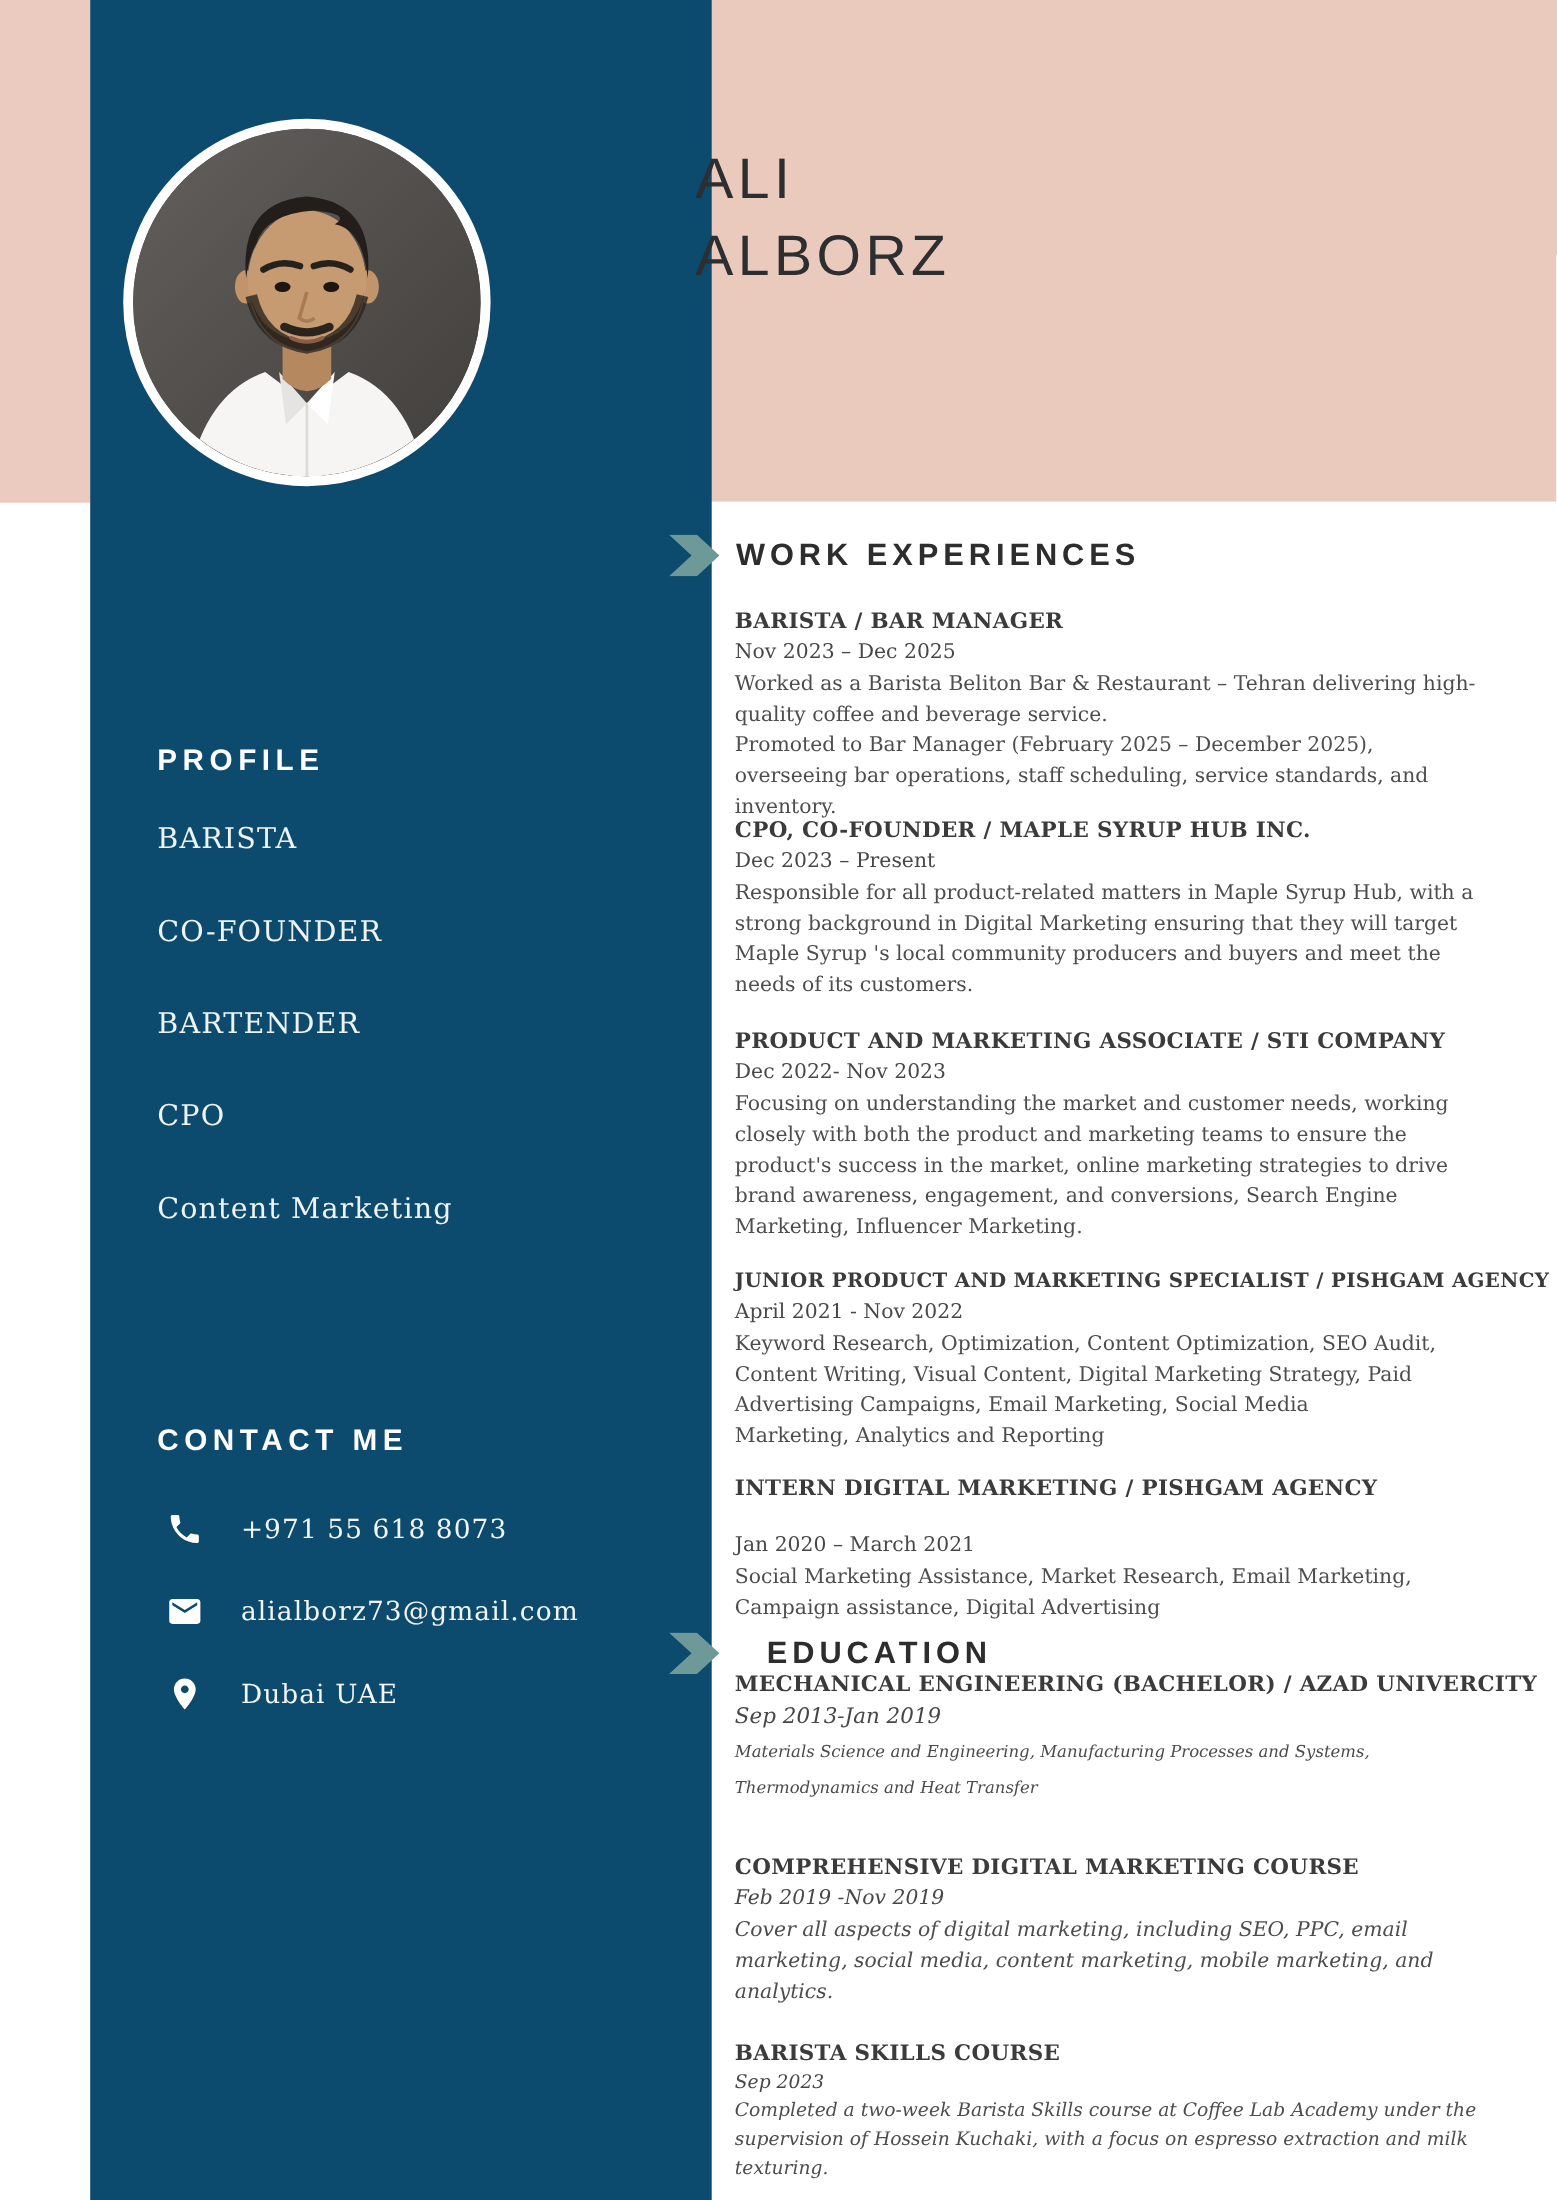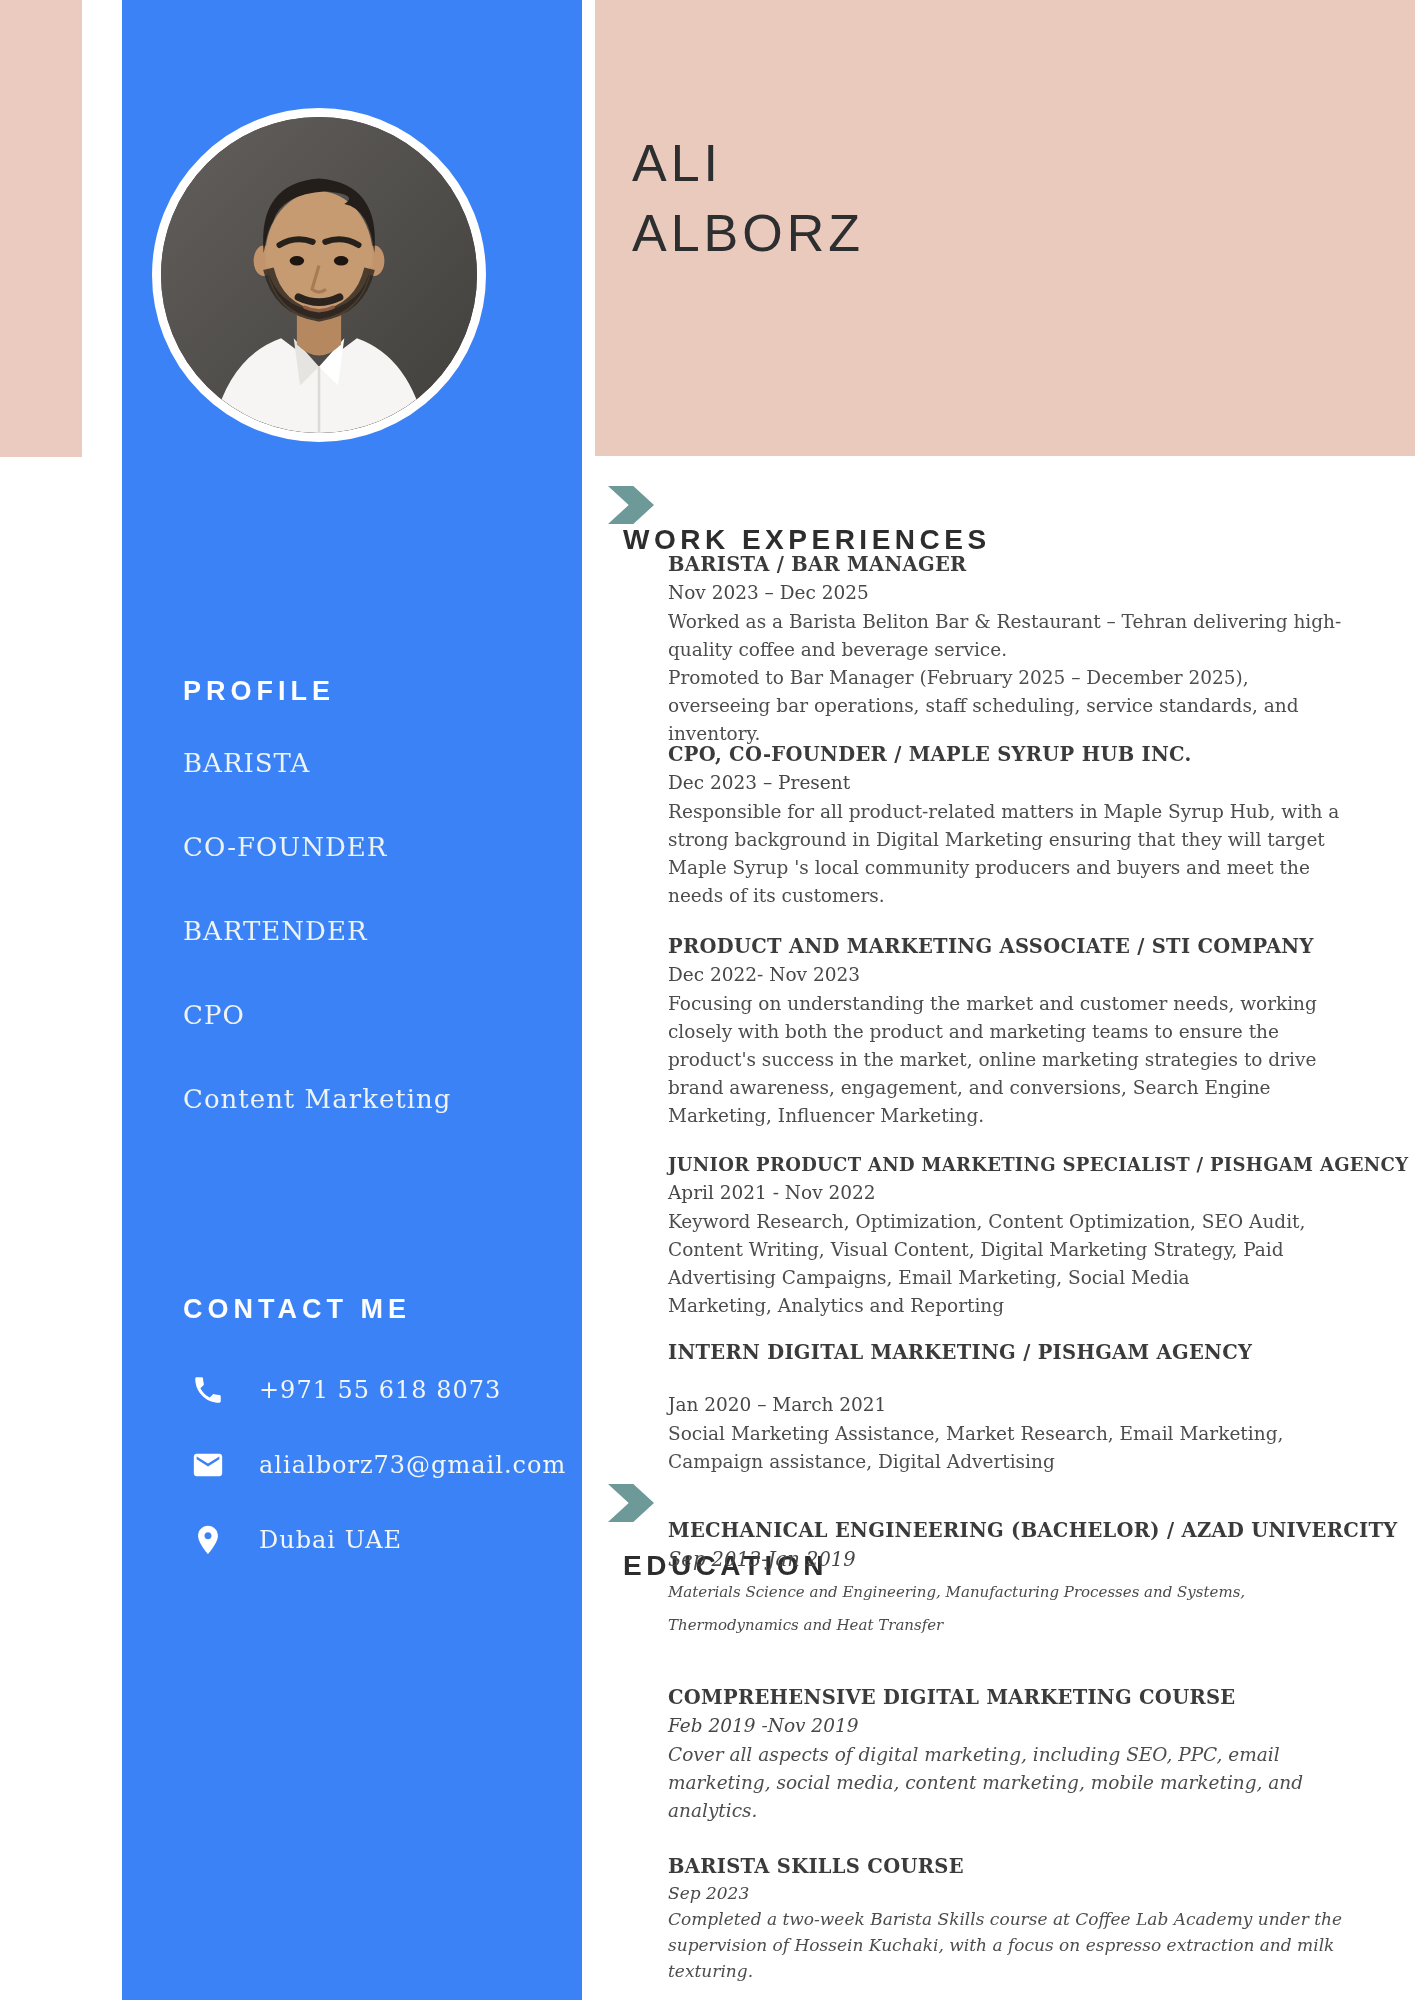--- a/index.html
+++ b/index.html
@@ -3,21 +3,21 @@
 <meta charset="utf-8">
 <style>
   html,body{margin:0;padding:0;}
   body{
     width:1415px;height:2000px;position:relative;background:#ffffff;overflow:hidden;
     font-family:"DejaVu Serif",serif;
   }
   .abs{position:absolute;}
   
   #pink-left{left:0;top:0;width:82px;height:457px;background:#ebcbbf;}
-  #sidebar{left:82px;top:0;width:460px;height:2000px;background:#3b82f6;margin-left:40px;}
+  #sidebar{left:82px;top:0;width:565px;height:2000px;background:#0c4a6e;}
   #pink-top{left:595px;top:0;width:820px;height:456px;background:#ebcabe;}
 
   
   #photo{left:30px;top:108px;width:316px;height:316px;border-radius:50%;
     border:9px solid #ffffff;overflow:hidden;background:#4a4846;}
   #photo svg{display:block;width:100%;height:100%;}
 
   
   #name{left:632px;top:128px;color:#2c2e2f;font-family:"Liberation Sans",sans-serif;
     font-size:52px;line-height:70px;letter-spacing:4px;font-weight:400;}
@@ -30,21 +30,21 @@
   .p-item{height:84px;font-size:26px;color:#eef3f1;letter-spacing:1px;}
   #contact-heading{left:61px;top:1294px;}
   #contact-list{left:61px;top:1352px;width:430px;}
   .c-row{display:flex;align-items:center;height:75px;text-align:center;}
   .c-icon{width:34px;height:34px;margin-left:8px;flex:0 0 auto;}
   .c-icon svg{width:34px;height:34px;display:block;fill:#ffffff;}
   .c-val{margin-left:34px;font-size:24px;color:#f3f6f4;letter-spacing:1px;}
 
   
   #main{left:608px;top:0;width:800px;height:2000px;}
-  .sec-head{position:absolute;left:0;display:flex;align-items:flex-start;flex-direction:column;}
+  .sec-head{position:absolute;left:0;display:flex;align-items:center;}
   .chevron{width:46px;height:38px;background:#6d9a99;flex:0 0 auto;
     clip-path:polygon(0 0,55% 0,100% 50%,55% 100%,0 100%,45% 50%);}
   .sec-title{margin-left:15px;font-family:"Liberation Sans",sans-serif;font-weight:bold;
     font-size:28px;letter-spacing:4.5px;color:#2d2d2d;white-space:nowrap;}
   #work-head{top:486px;}
   #edu-head{top:1484px;gap:28px;}
 
   .entry{position:absolute;left:60px;width:678px;}
   .e-title{font-size:19.5px;font-weight:bold;color:#3b3b3b;letter-spacing:.3px;
     line-height:26px;white-space:nowrap;}

